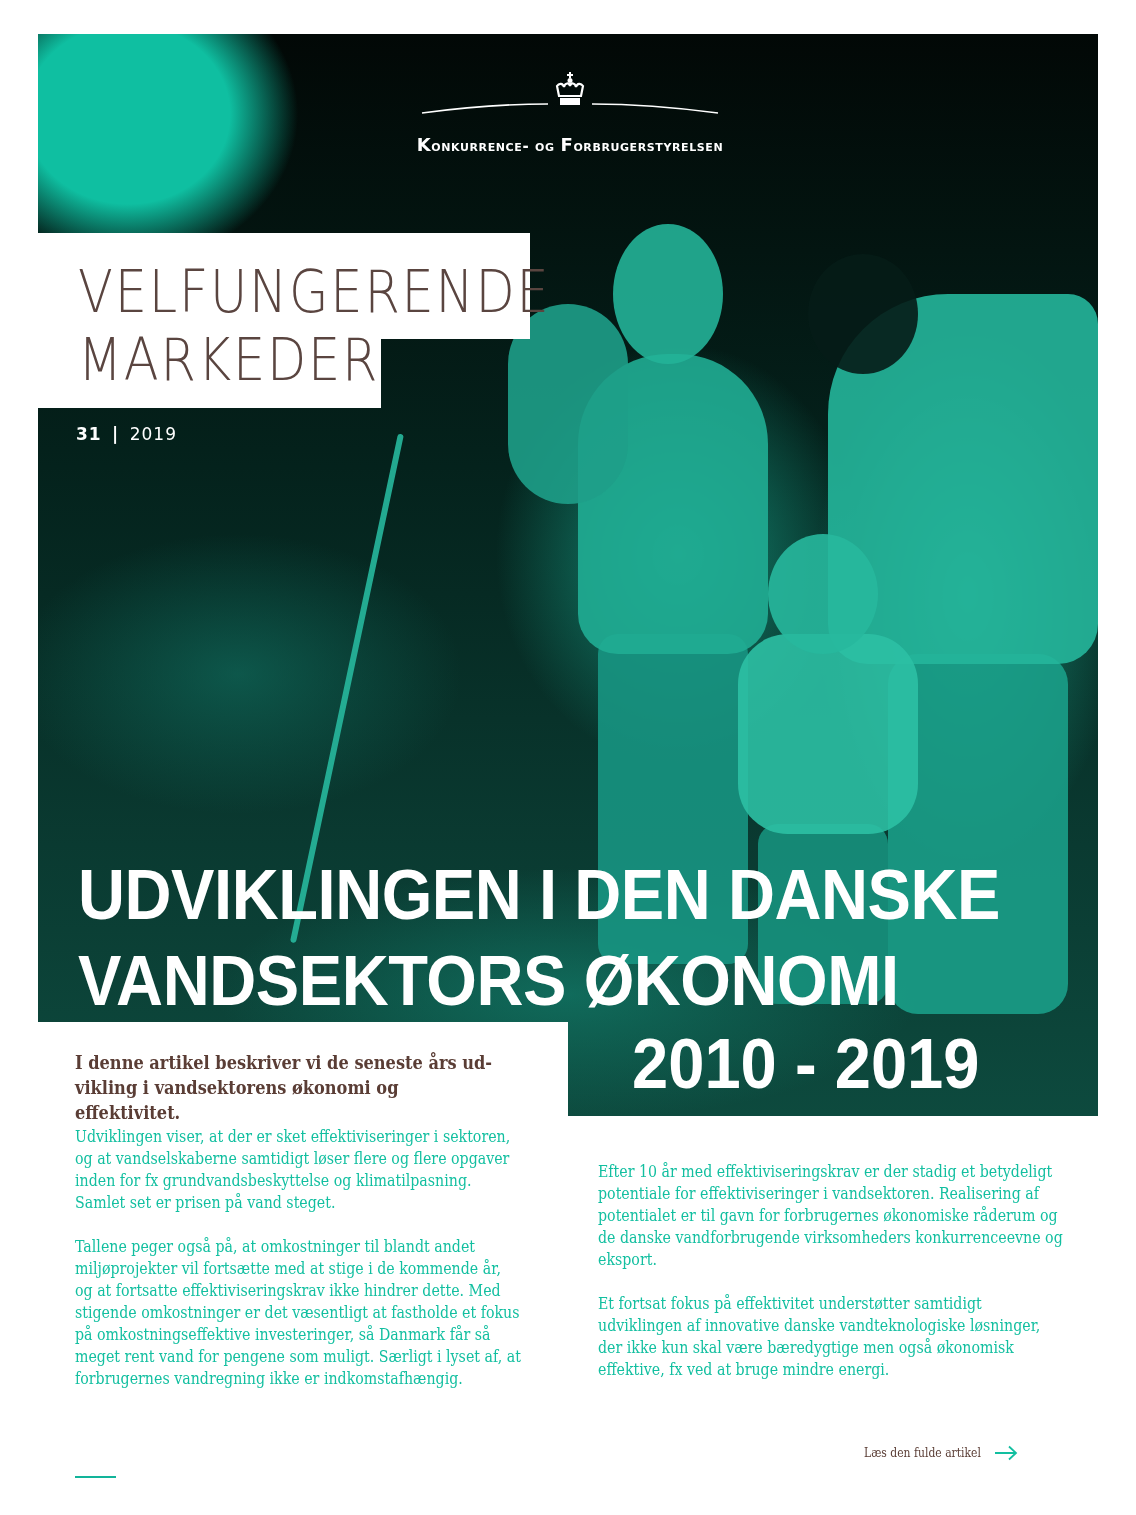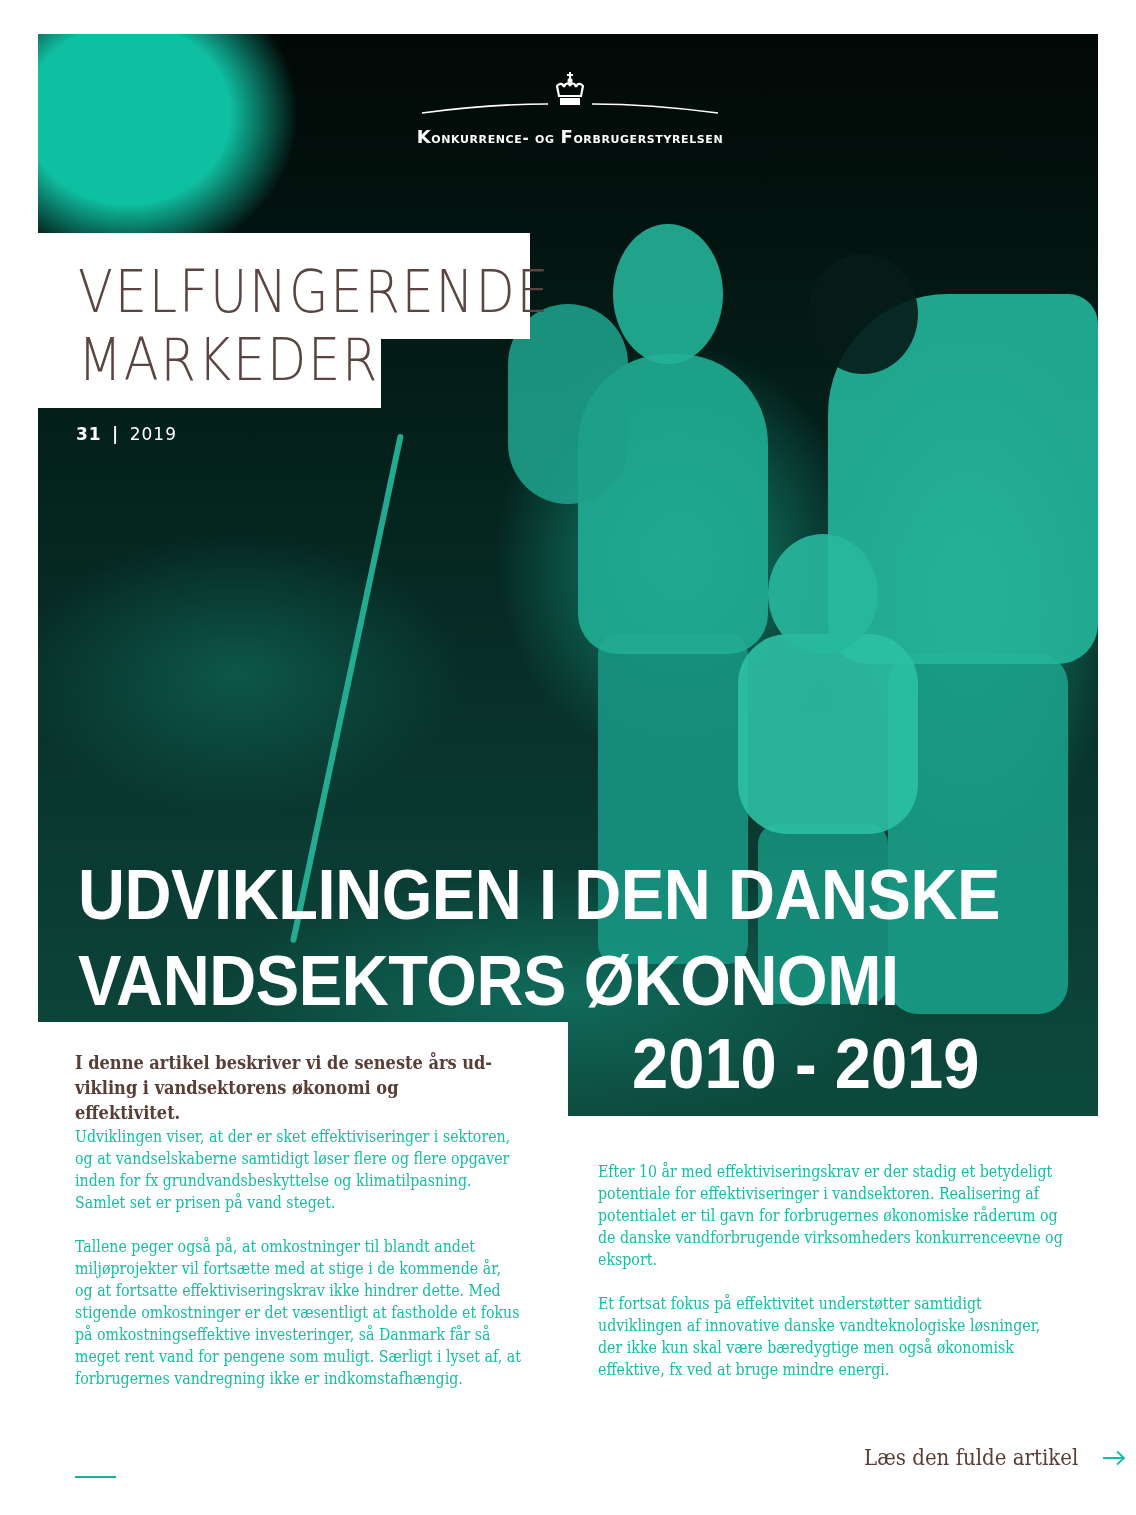--- a/index.html
+++ b/index.html
@@ -30,21 +30,21 @@
   .hero .f-boy-head { left: 730px; top: 500px; width: 110px; height: 120px; border-radius: 50%; background: #27b89d; }
   .hero .f-boy-legs { left: 720px; top: 790px; width: 130px; height: 180px; border-radius: 20px; background: #16917d; }
   .hero .f-rod { left: 360px; top: 400px; width: 6px; height: 520px; background: #27b89d; transform: rotate(12deg); transform-origin: top; border-radius: 3px; }
 
   .logo {
     position: absolute; left: 360px; top: 72px; width: 420px; text-align: center; color: #ffffff;
   }
   .logo .crown { display: block; margin: 0 auto; }
   .logo .arc { display: block; margin: -4px auto 0; }
   .logo .logo-text {
-    display: block; margin-top: 12px;
+    display: block; margin-top: 20px;
     font-family: "DejaVu Sans", sans-serif; font-weight: bold; font-size: 15px;
     letter-spacing: 0.6px; font-variant: small-caps; white-space: nowrap;
   }
   .logo .logo-text .big { font-size: 18px; }
 
   .series-box-1 {
     position: absolute; left: 38px; top: 233px; width: 492px; height: 106px; background: #ffffff;
   }
   .series-box-2 {
     position: absolute; left: 38px; top: 338px; width: 343px; height: 70px; background: #ffffff;
@@ -90,21 +90,21 @@
     font-family: "DejaVu Serif", serif; color: #12bfa0;
     font-size: 16.5px; line-height: 22px;
     transform: scaleX(0.86); transform-origin: left top;
   }
   .col p { margin-bottom: 22px; }
   .col-left { left: 75px; top: 1126px; }
   .col-right { left: 598px; top: 1161px; width: 545px; }
 
   .read-more {
     position: absolute; left: 864px; top: 1445px; display: flex; align-items: center; 
-    color: #5a3d35; font-family: "DejaVu Serif", serif; font-size: 22px; cursor: pointer;
+    color: #5a3d35; font-family: "DejaVu Serif", serif; font-size: 12px; cursor: pointer;
     text-decoration: none;
   }
   .read-more .label { display: inline-block; transform: scaleX(0.9); transform-origin: left; }
   .read-more .arrow { color: #12bfa0; display: inline-block; width: 24px; height: 16px; }
 
   .footer-rule {
     position: absolute; left: 75px; top: 1476px; width: 41px; height: 2px; background: #12b49a;
   }
 </style>
 </head>

